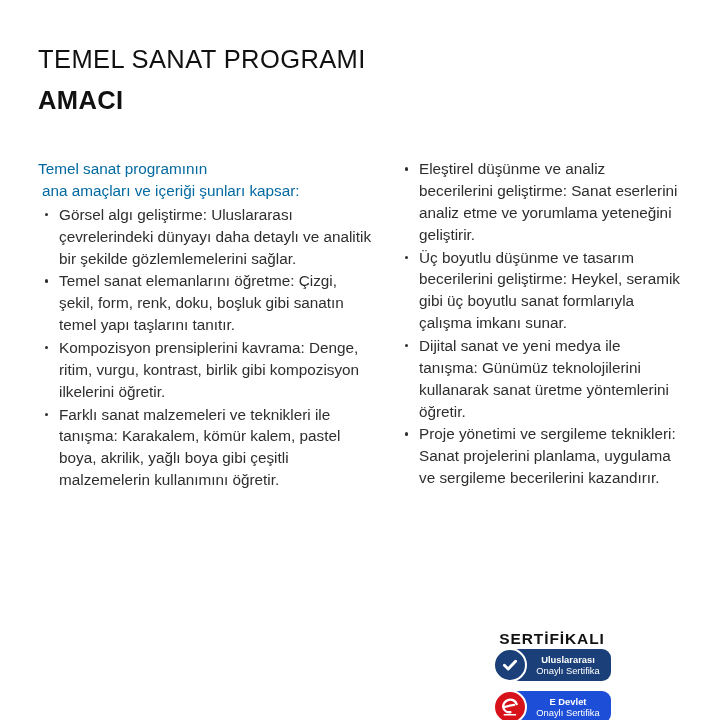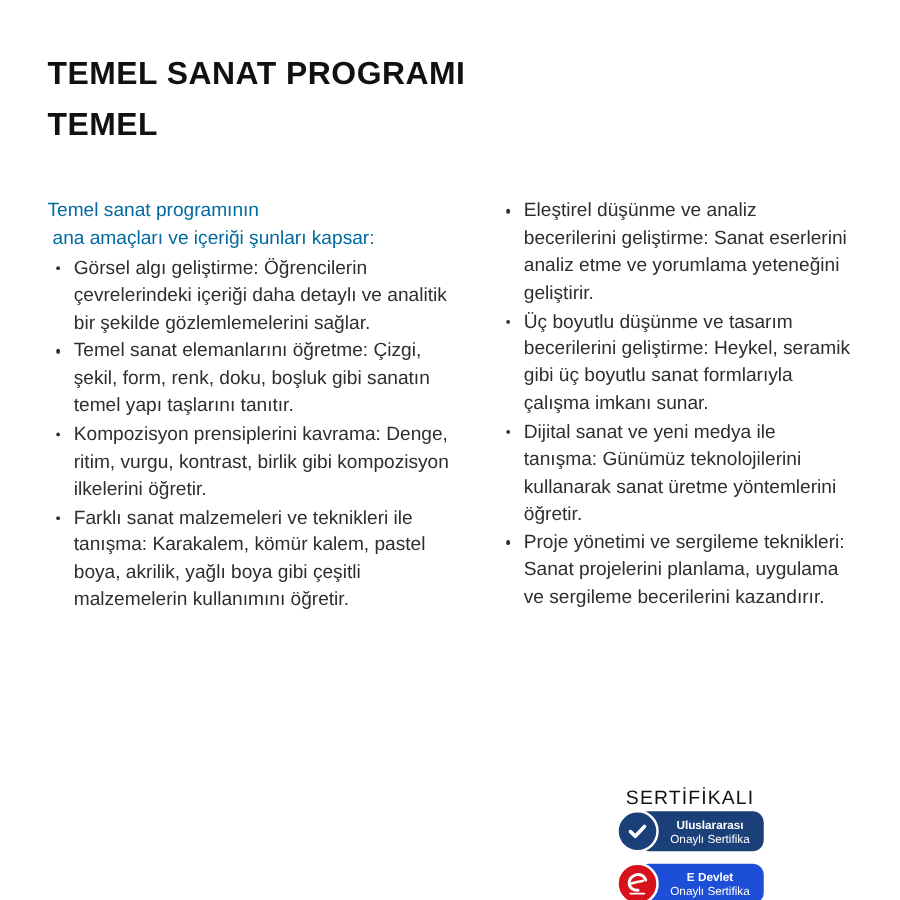--- a/index.html
+++ b/index.html
@@ -24,21 +24,21 @@
     padding: 38px 34px 0 38px;
     background: #ffffff;
   }
 
   
   .heading-block {
     margin-top: 6px;
   }
   .title-line-1 {
     font-size: 25.5px;
-    font-weight: bold;
+    font-weight: normal;
     letter-spacing: 0.4px;
     color: #111111;
     line-height: 1.18;
     white-space: nowrap;
   }
   .title-line-2 {
     font-size: 25.5px;
     font-weight: bold;
     letter-spacing: 0.4px;
     color: #111111;
@@ -106,21 +106,21 @@
   
   .cert-area {
     position: absolute;
     left: 418px;
     top: 630px;
     width: 268px;
     text-align: center;
   }
   .cert-title {
     font-size: 15.5px;
-    font-weight: normal;
+    font-weight: bold;
     letter-spacing: 0.9px;
     color: #111111;
     text-align: center;
   }
   .badges {
     display: flex;
     flex-direction: column;
     align-items: center;
     justify-content: flex-start;
     gap: 8px;
@@ -179,32 +179,32 @@
 
   .badge-mark svg { display: block; }
 </style>
 </head>
 <body>
 
 <div class="page">
 
   <div class="heading-block">
     <div class="title-line-1">TEMEL SANAT PROGRAMI</div>
-    <div class="title-line-2">TEMEL</div>
+    <div class="title-line-2">AMACI</div>
   </div>
 
   <div class="columns">
 
     <div class="col col-left">
       <div class="intro">
         <div>Temel sanat programının</div>
         <div class="intro-line-2">ana amaçları ve içeriği şunları kapsar:</div>
       </div>
       <ul class="bullets left-list">
-        <li>Görsel algı geliştirme: Öğrencilerin çevrelerindeki içeriği daha detaylı ve analitik bir şekilde gözlemlemelerini sağlar.</li>
+        <li>Görsel algı geliştirme: Uluslararası çevrelerindeki dünyayı daha detaylı ve analitik bir şekilde gözlemlemelerini sağlar.</li>
         <li>Temel sanat elemanlarını öğretme: Çizgi, şekil, form, renk, doku, boşluk gibi sanatın temel yapı taşlarını tanıtır.</li>
         <li>Kompozisyon prensiplerini kavrama: Denge, ritim, vurgu, kontrast, birlik gibi kompozisyon ilkelerini öğretir.</li>
         <li>Farklı sanat malzemeleri ve teknikleri ile tanışma: Karakalem, kömür kalem, pastel boya, akrilik, yağlı boya gibi çeşitli malzemelerin kullanımını öğretir.</li>
       </ul>
     </div>
 
     <div class="col col-right">
       <ul class="bullets right-list">
         <li>Eleştirel düşünme ve analiz becerilerini geliştirme: Sanat eserlerini analiz etme ve yorumlama yeteneğini geliştirir.</li>
         <li>Üç boyutlu düşünme ve tasarım becerilerini geliştirme: Heykel, seramik gibi üç boyutlu sanat formlarıyla çalışma imkanı sunar.</li>

